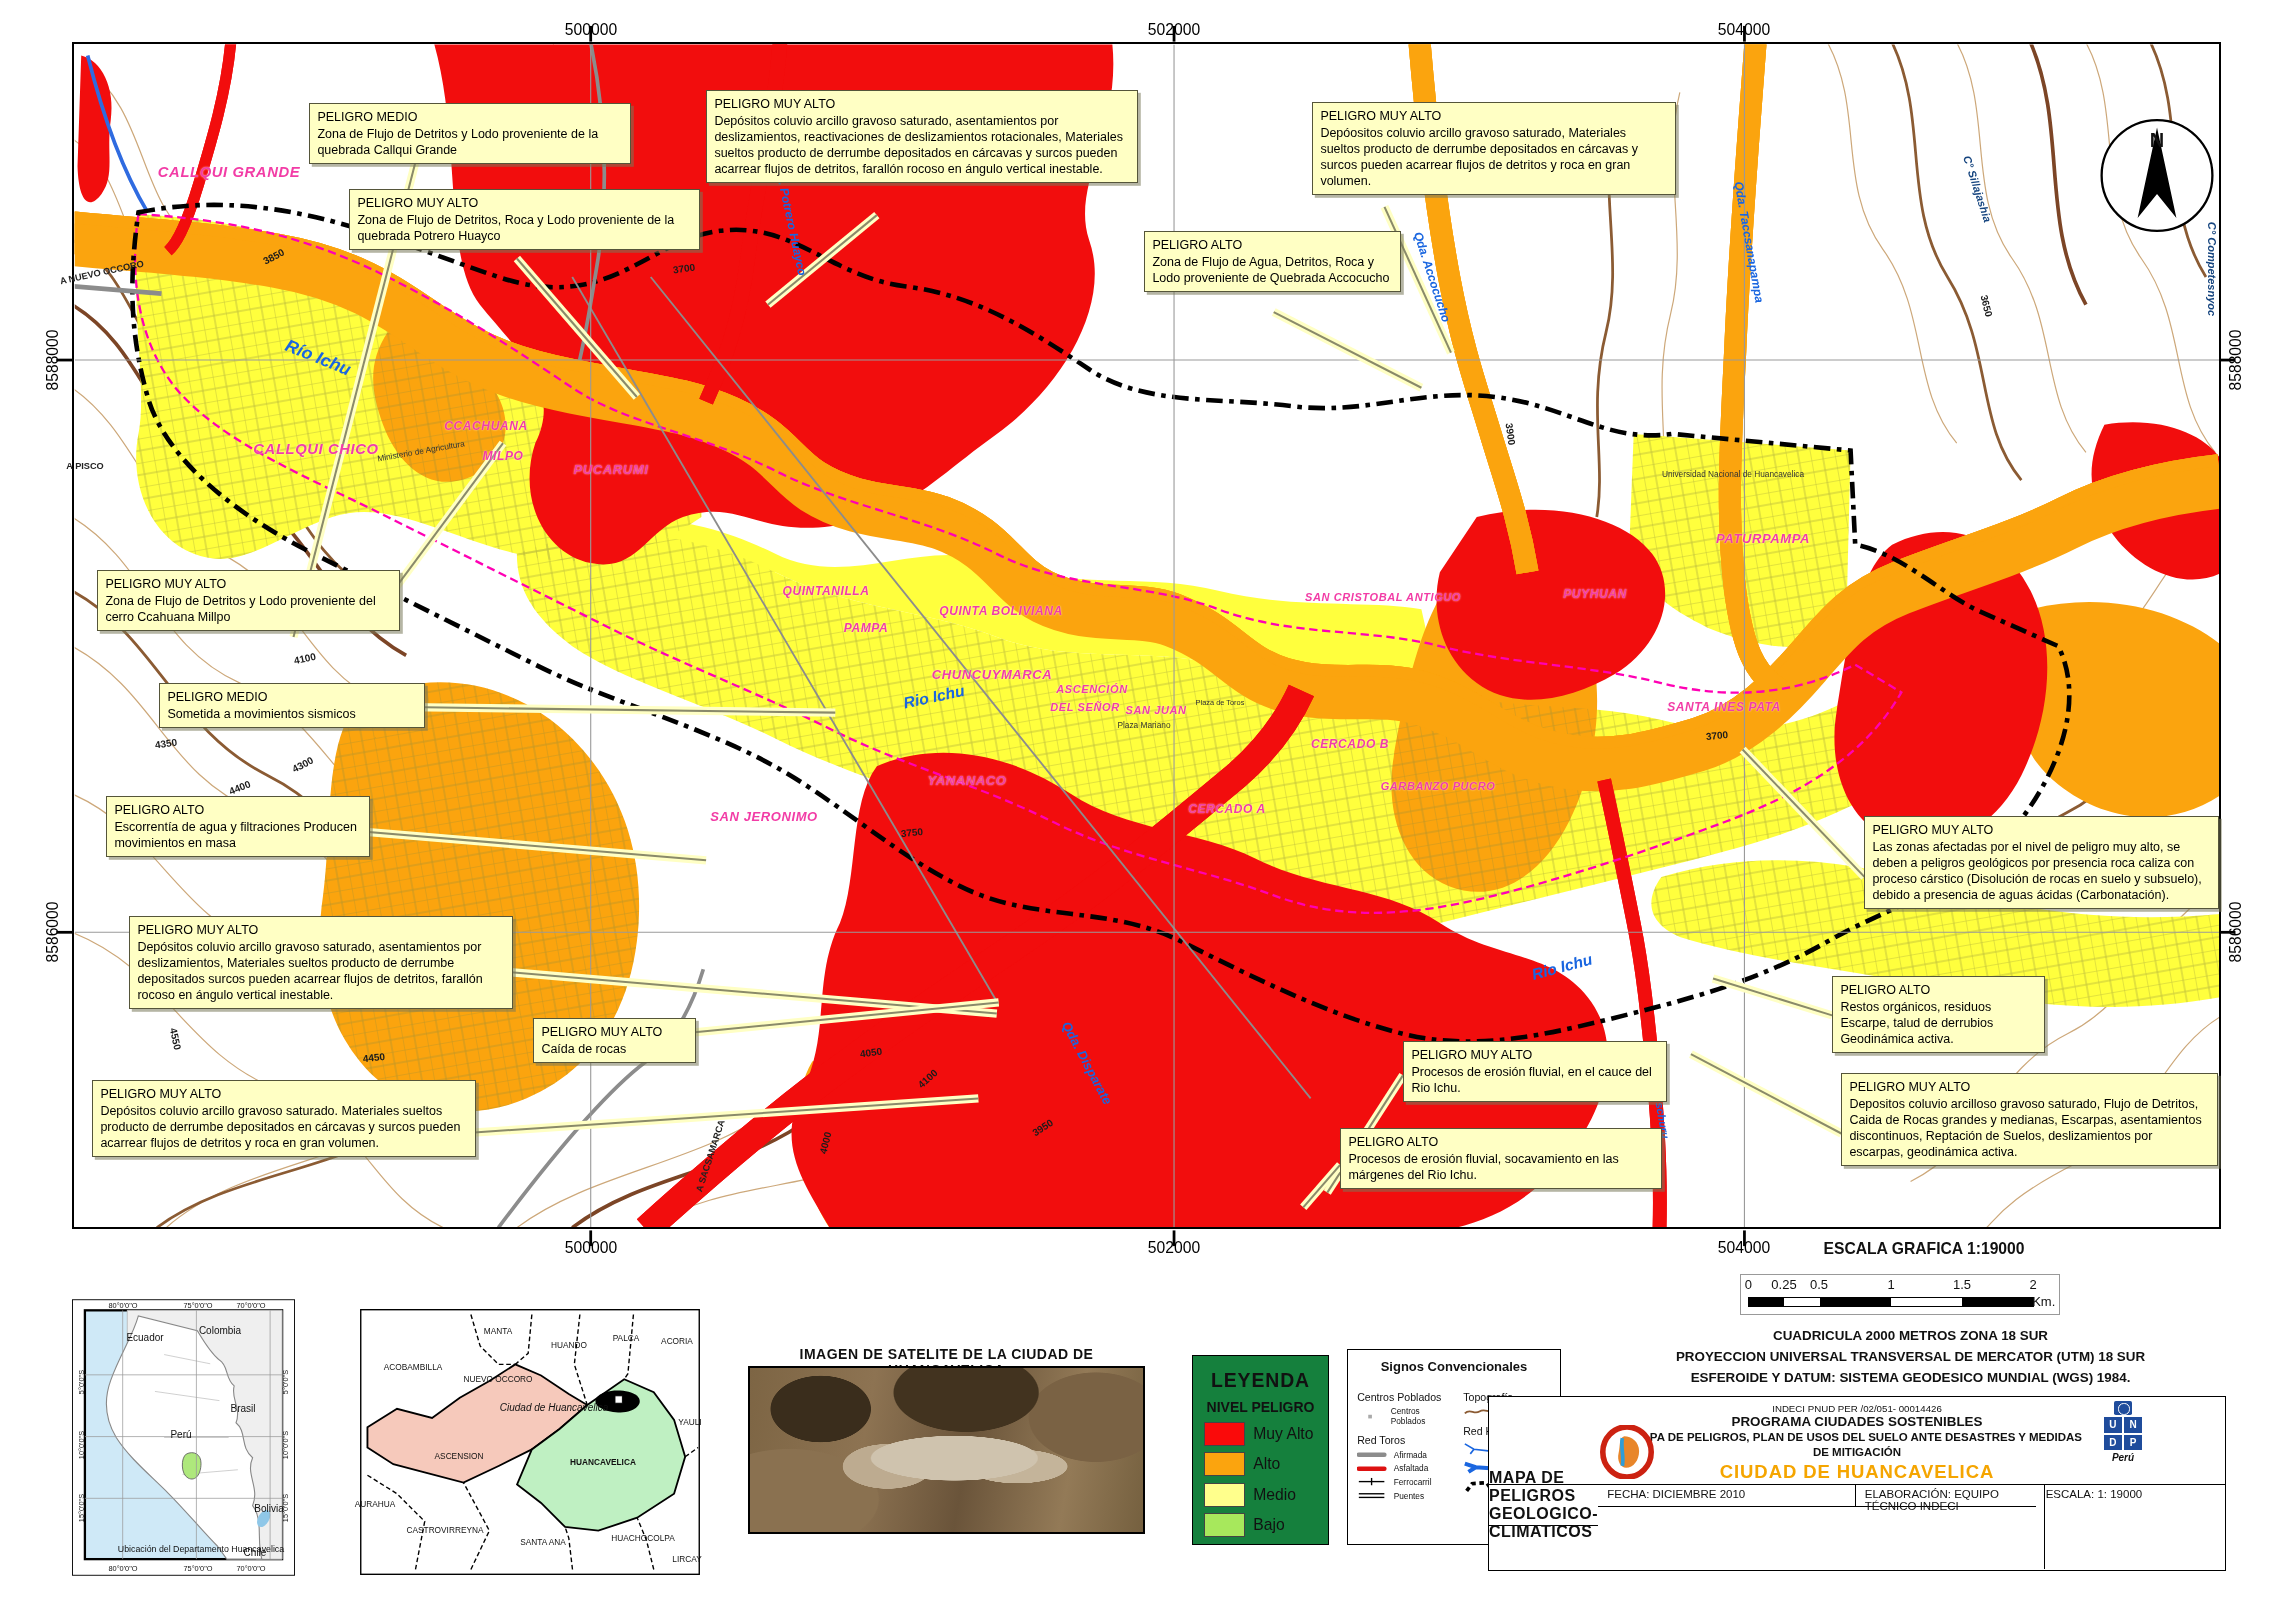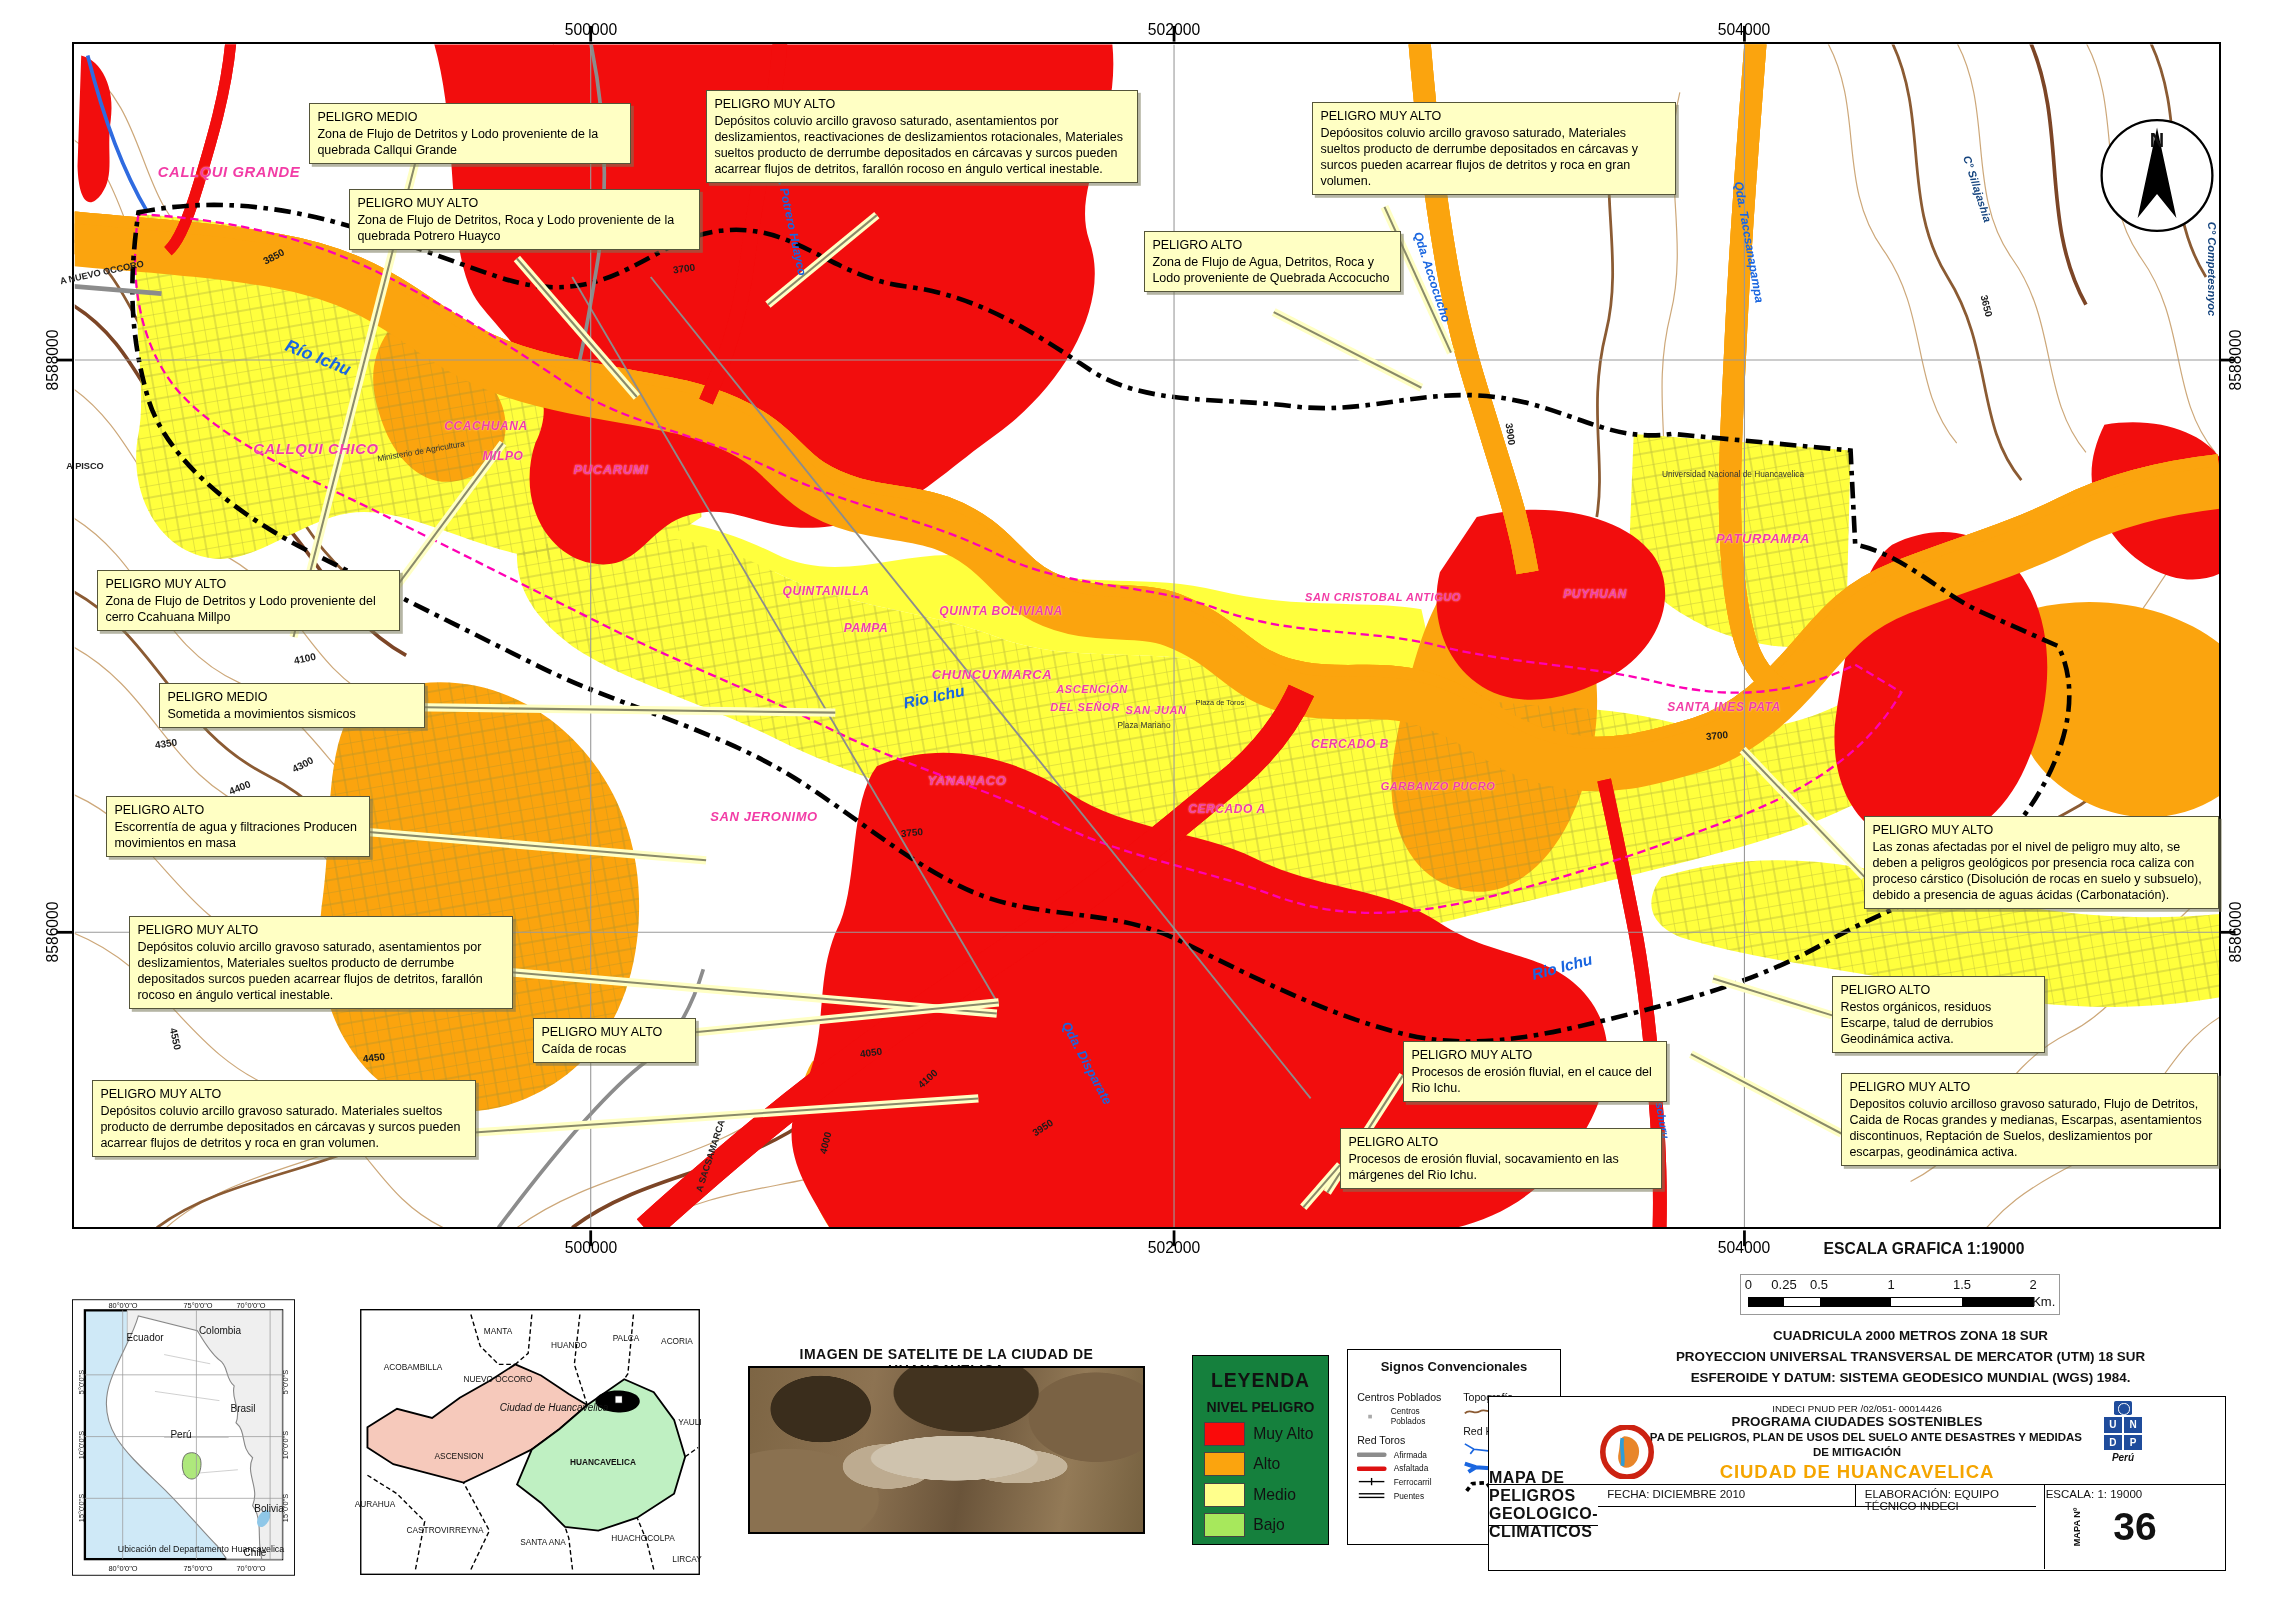--- a/index.html
+++ b/index.html
@@ -624,20 +624,16 @@
         <div class="tb-maintitle">MAPA DE PELIGROS GEOLOGICO-CLIMATICOS</div>
         <div class="tb-row">
           <div class="tb-cell tb-c1">FECHA: DICIEMBRE 2010</div>
           <div class="tb-cell">ELABORACIÓN: EQUIPO TÉCNICO INDECI</div>
         </div>
         <div class="tb-row">
           <div class="tb-cell tb-c1">ESCALA: 1: 19000</div>
           <div class="tb-cell">FUENTE: EQUIPO TÉCNICO INDECI</div>
         </div>
       </div>
-      <div class="tb-right">
-        <div class="tb-mapn">MAPA Nº</div>
-        <div class="tb-num">36</div>
-      </div>
     </div>
   </div>
 </div>
 
 
 </body></html>

